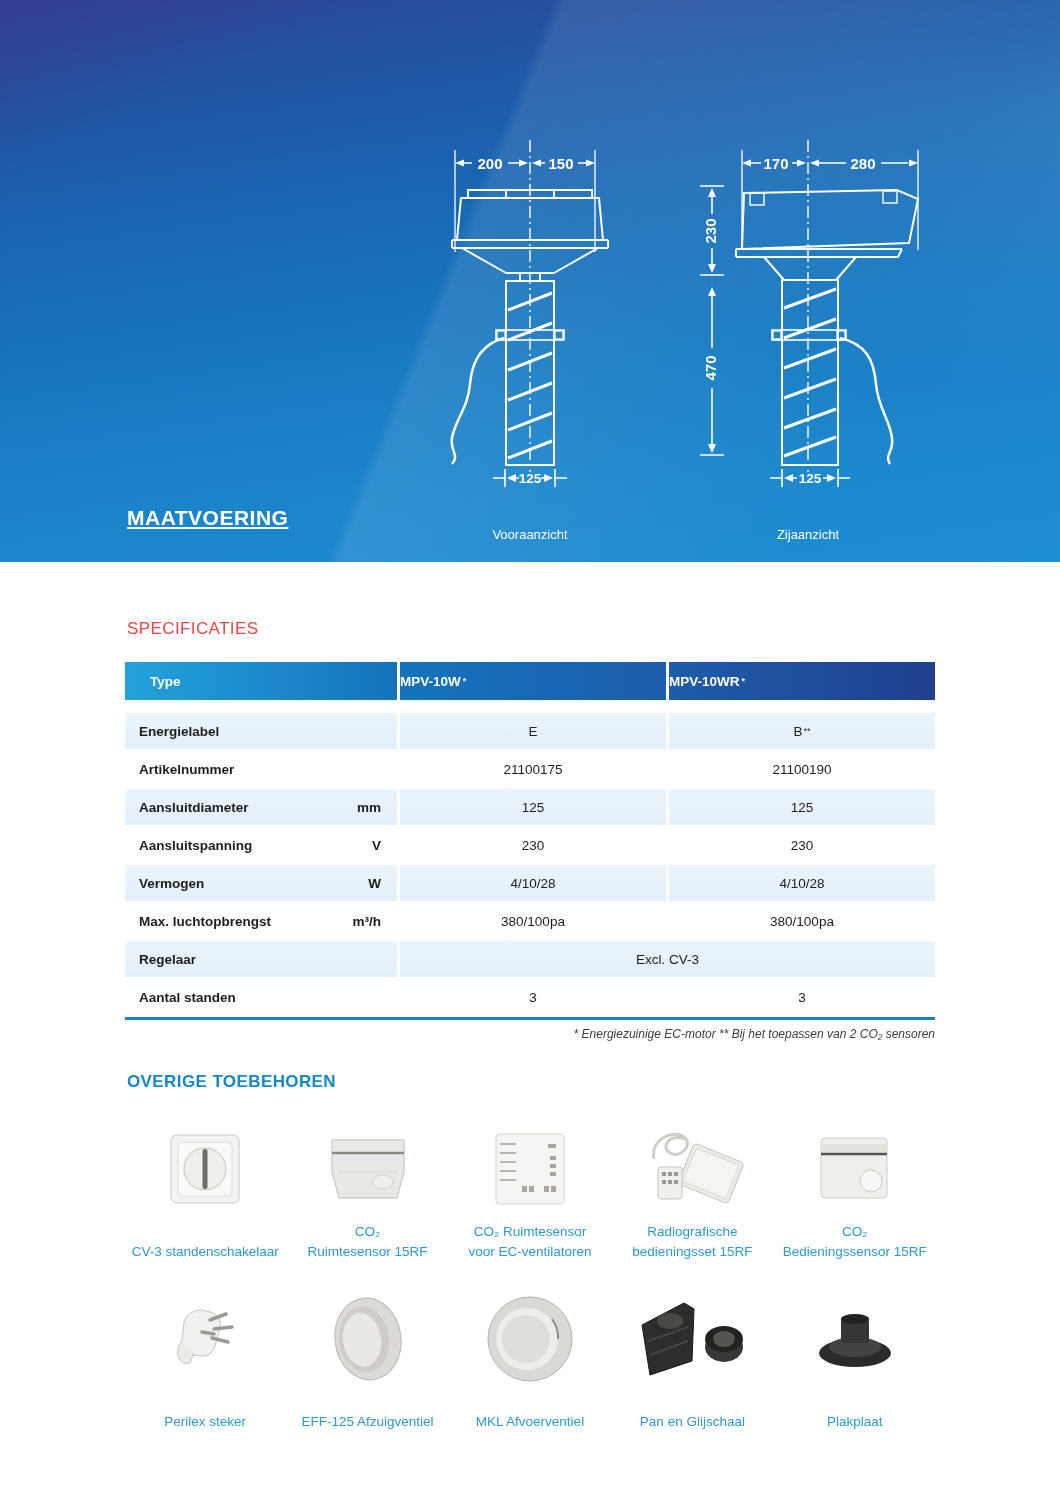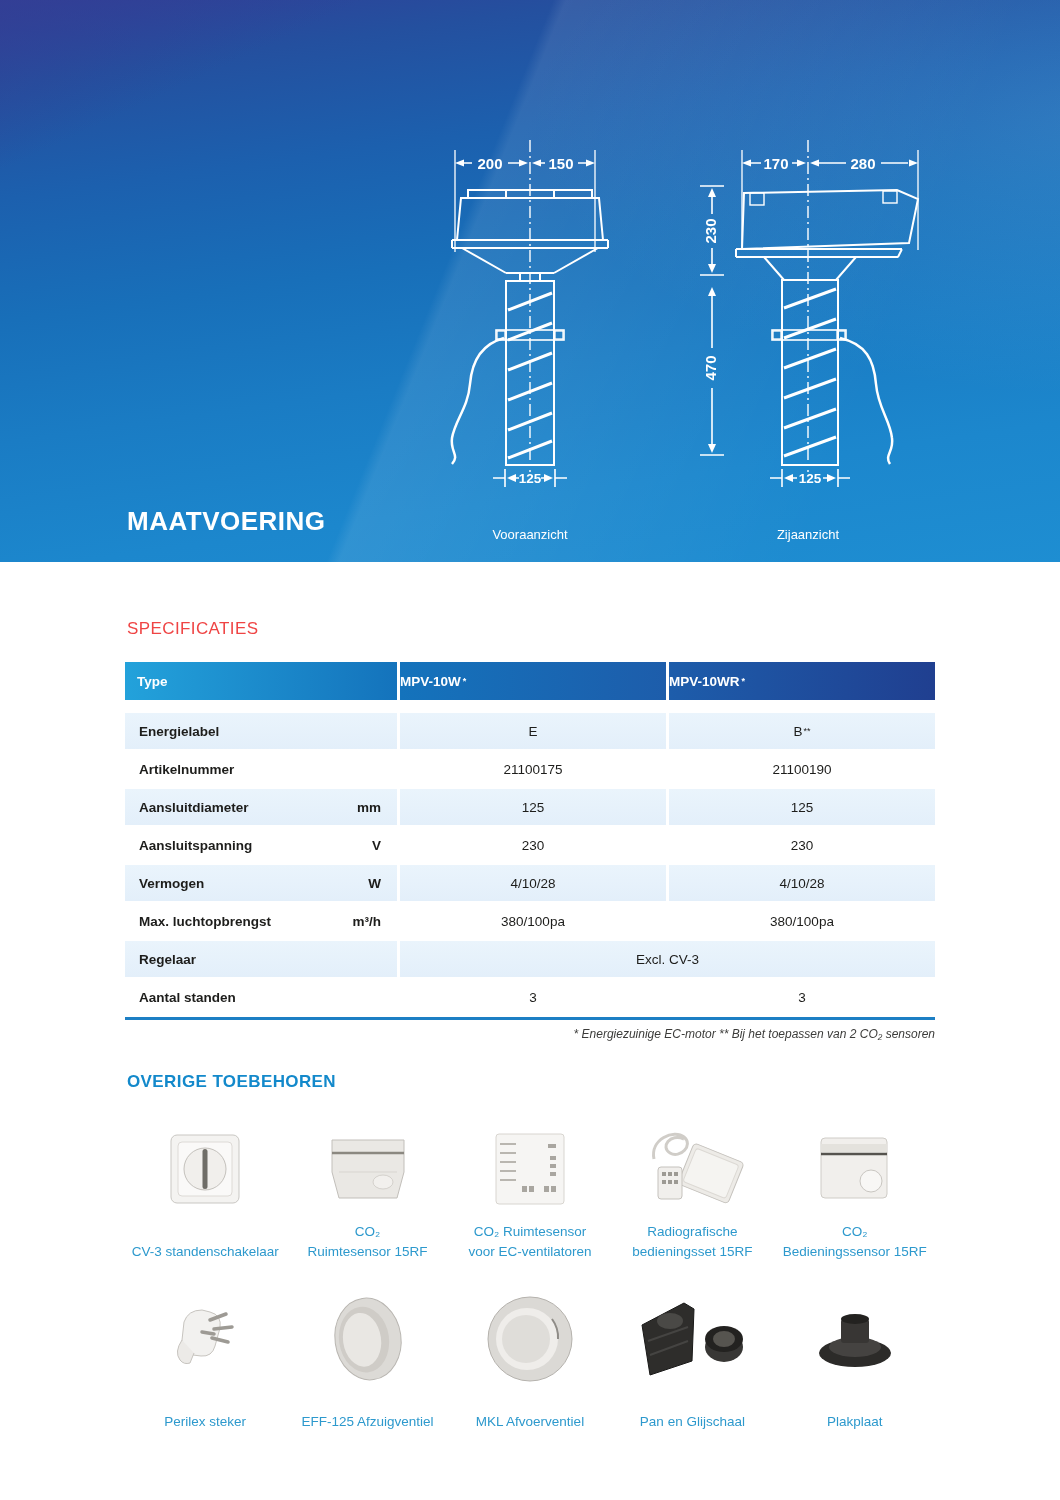--- a/index.html
+++ b/index.html
@@ -11,34 +11,34 @@
     background:linear-gradient(172deg,#303f97 0%,#24509f 12%,#1c60ae 28%,#186fb9 45%,#1a7cc4 62%,#1c87cd 80%,#1e8ed2 100%);padding-left:30px;}
   .banner .sheen1{position:absolute;inset:0;
     background:linear-gradient(155deg,rgba(52,62,148,.65) 0%,rgba(52,62,148,0) 16%);}
   .banner .sheen2{position:absolute;inset:0;
     background:linear-gradient(112deg,rgba(255,255,255,0) 42%,rgba(255,255,255,.09) 43%,rgba(255,255,255,.04) 62%,rgba(255,255,255,0) 78%);}
   .banner .sheen3{position:absolute;inset:0;
     background:radial-gradient(ellipse 900px 420px at 102% 22%,rgba(150,205,245,.18),rgba(150,205,245,0) 65%);}
   .banner svg{position:absolute;left:0;top:0;}
 
   .maatvoering{position:absolute;left:127px;top:506px;color:#fff;
-    font-size:26px;font-weight:bold;letter-spacing:.5px;}
+    font-size:21px;font-weight:bold;letter-spacing:.5px;text-decoration:underline;}
   .view-label{position:absolute;top:514px;width:160px;text-align:center;
     color:#fff;font-size:13px;margin-top:13px;}
   .view-label.front{left:450px;}
   .view-label.side{left:728px;}
 
   
   .spec-heading{position:absolute;left:127px;top:619px;color:#ef4444;
     font-size:17px;font-weight:normal;letter-spacing:.4px;}
   .spec-table{position:absolute;left:125px;top:662px;width:810px;font-size:13.5px;color:#1d1d1b;}
   .spec-header{display:flex;gap:3px;height:38px;margin-bottom:13px;}
   .spec-header .hc{display:flex;align-items:center;justify-content:flex-start;
     color:#fff;font-weight:bold;}
-  .hc1{flex:0 0 272px;justify-content:flex-end;padding-left:12px;box-sizing:border-box;
+  .hc1{flex:0 0 272px;justify-content:flex-end;padding-left:25px;box-sizing:border-box;
     background:linear-gradient(90deg,#23a2db,#1473bc);}
   .hc2{flex:1;background:linear-gradient(90deg,#1473bc,#1d5dab);}
   .hc3{flex:1;background:linear-gradient(90deg,#1d5dab,#203f90);}
   .spec-header sup{font-size:9px;margin-left:2px;}
   .spec-row{display:flex;gap:3px;height:36px;margin-bottom:2px;border-radius:13px;}
   .spec-row .c{display:flex;align-items:center;justify-content:center;flex:1;}
   .spec-row .c1{flex:0 0 272px;justify-content:space-between;
     padding:0 16px 0 14px;box-sizing:border-box;}
   .spec-row.shaded .c{background:linear-gradient(180deg,#eaf4fc,#e3effa);}
   .row-label,.row-unit{font-weight:bold;}

